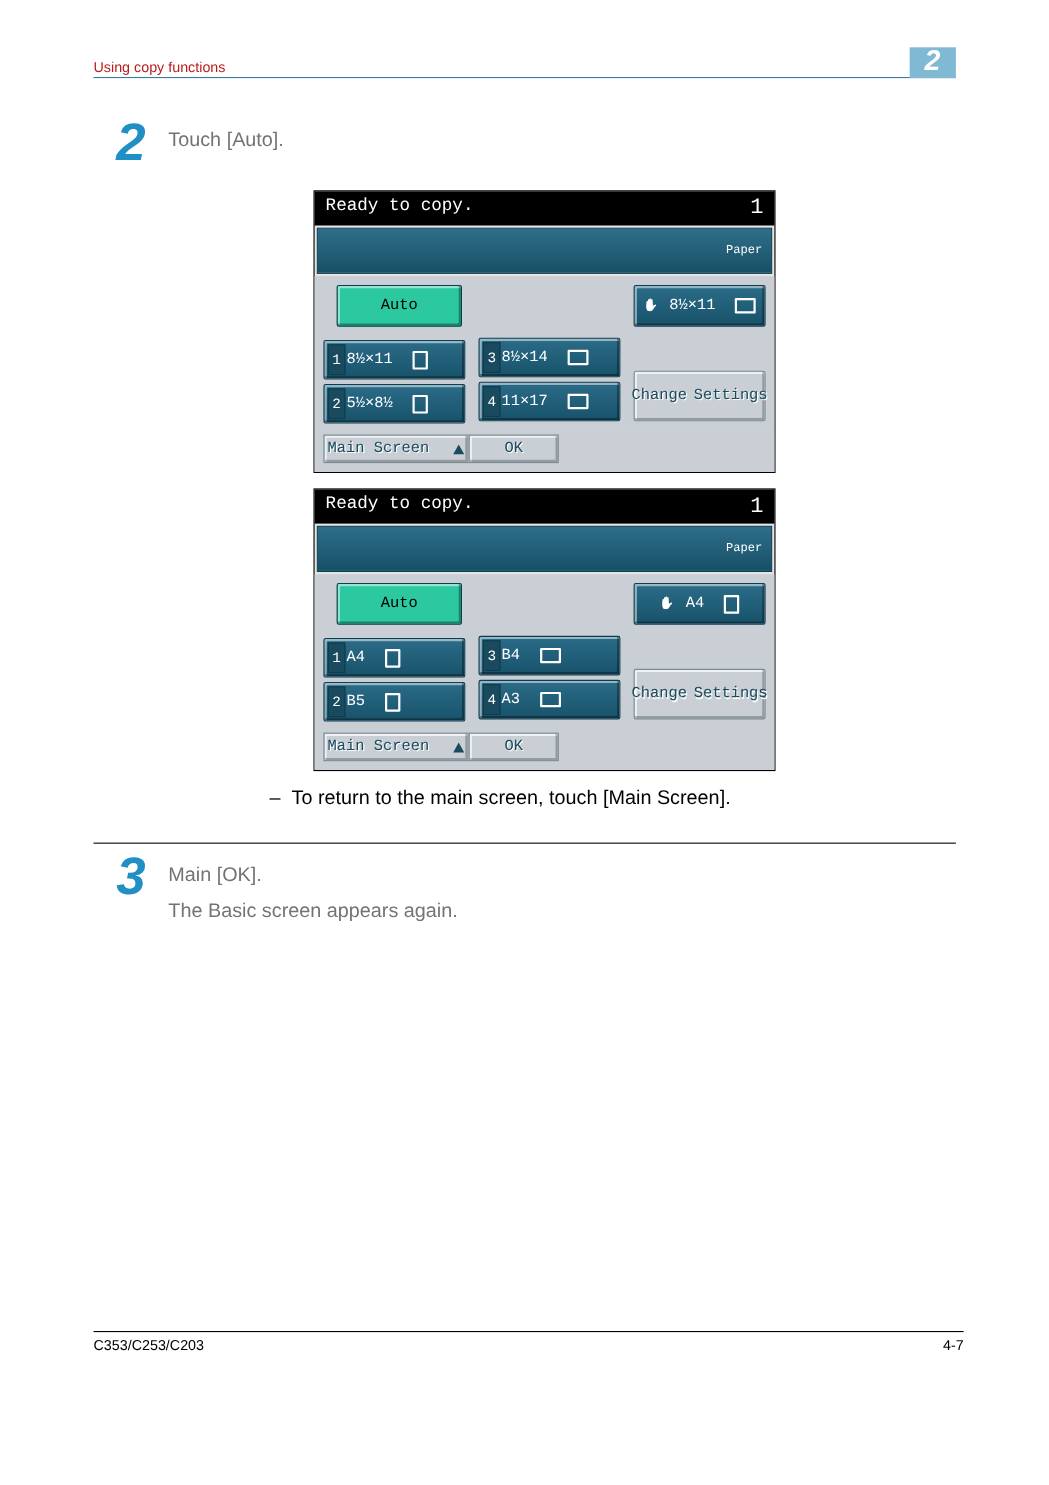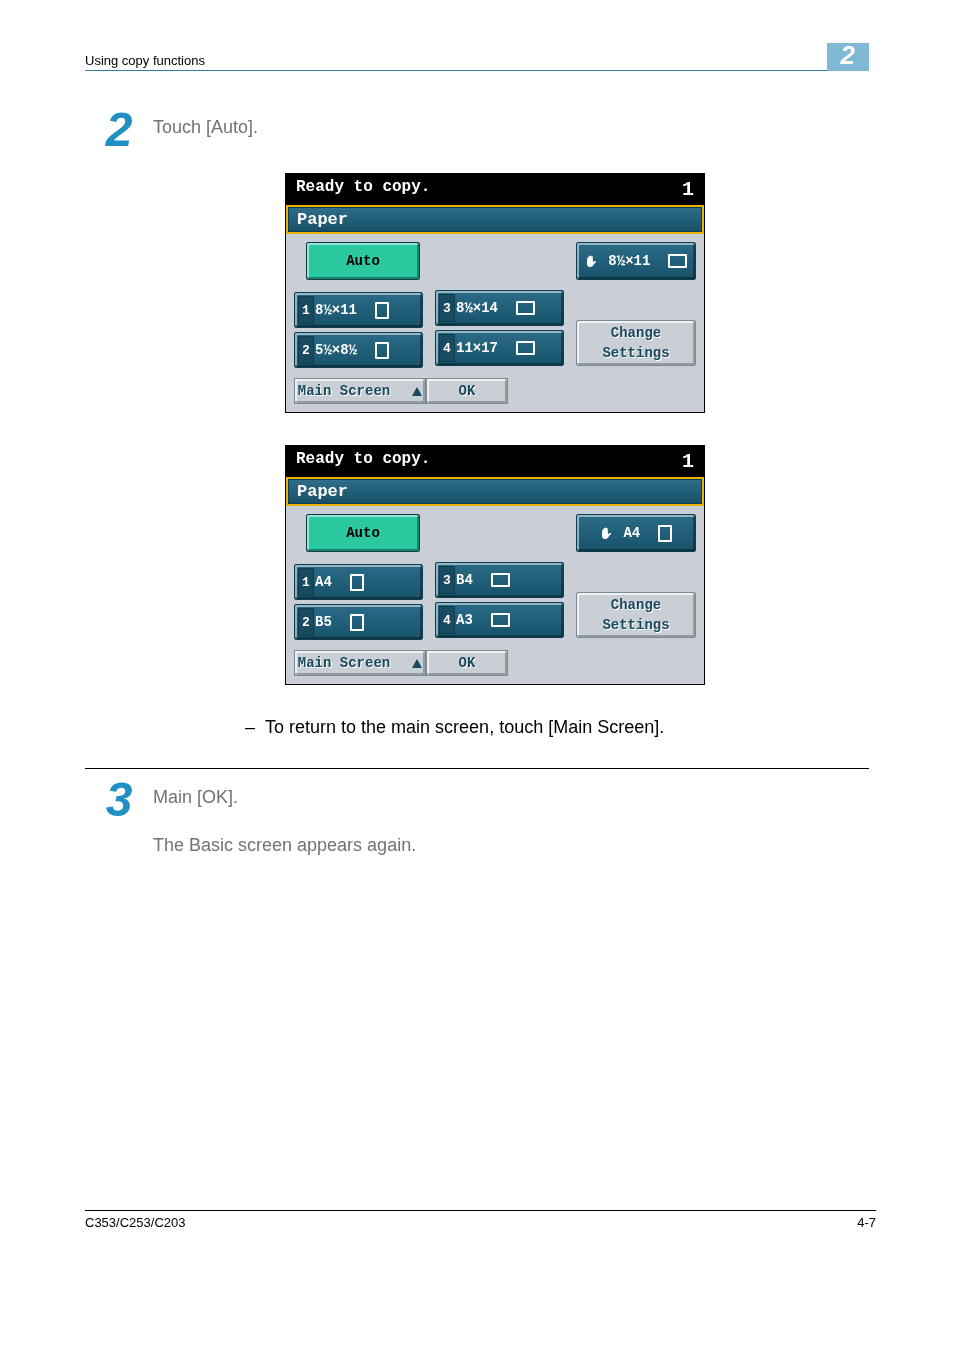--- a/index.html
+++ b/index.html
@@ -20,21 +20,21 @@
   }
   .header-row {
     display: flex;
     justify-content: space-between;
     align-items: flex-end;
     border-bottom: 1.5px solid #3b7d9d;
     padding-bottom: 2px;
   }
   .header-left {
     font-size: 13px;
-    color: #000000;
+    color: #b91c1c;
   }
   .chapter-tab {
     background: #7fb9d4;
     color: #fff;
     font-weight: bold;
     font-size: 26px;
     font-style: italic;
     padding: 0 14px;
     height: 28px;
     line-height: 24px;
@@ -62,42 +62,43 @@
     color: #737373;
     padding-top: 6px;
   }
   .panel-wrap {
     margin-left: 200px;
     margin-top: 24px;
   }
   .panel {
     width: 418px;
     border: 1.5px solid #000;
-    background: #eab308;
+    background: #e5e5e5;
     font-family: "Courier New", monospace;
-    font-weight: bold;
+    font-weight: normal;
     color: #fff;
-    margin-bottom: 32px;
+    margin-bottom: 14px;
   }
   .panel-titlebar {
     background: #000;
     display: flex;
     justify-content: space-between;
     padding: 4px 10px;
     font-size: 16px;
   }
   .panel-counter {
     font-size: 20px;
   }
   .panel-header {
     background: linear-gradient(#2f6e8a, #165066);
-    padding: 2px 8px;
-    font-size: 17px;
+    padding: 14px 8px;
+    font-size: 11px;
     border: 1px solid #0c3d50;
     margin: 2px;
+    text-align: right;
   }
   .panel-body {
     background: #c9cfd4;
     padding: 8px 8px 4px 8px;
   }
   .paper-grid {
     display: flex;
     gap: 12px;
     align-items: flex-start;
   }
@@ -155,21 +156,21 @@
     background: linear-gradient(#2b6c88, #18526a);
     color:#fff;
     height:36px;
   }
   .btn-change {
     background: #c9cfd4;
     color:#1a4a5e;
     height:44px;
     font-size:14px;
     display:flex;
-    flex-direction:column;
+    flex-direction:row;
     line-height:14px;
     text-shadow: 1px 1px #fff;
     box-shadow: inset -2px -2px 0 rgba(0,0,0,.25), inset 2px 2px 0 rgba(255,255,255,.7);
     border:1px solid #7b8b94;
     margin-top: 28px;
   }
   .panel-footer {
     display:flex;
     padding: 6px 8px 8px 8px;
     background:#c9cfd4;
@@ -382,21 +383,21 @@
     <span>–</span>
     <span>To return to the main screen, touch [Main Screen].</span>
   </div>
 
   <hr class="hr">
 
   <div class="step-row" style="margin-top:12px">
     <div class="step-number">3</div>
     <div class="step-body">
       <div>Main [OK].</div>
-      <div style="margin-top:27px">The Basic screen appears again.</div>
+      <div style="margin-top:12px">The Basic screen appears again.</div>
     </div>
   </div>
 
   <div class="footer">
     <span>C353/C253/C203</span>
     <span>4-7</span>
   </div>
 
 </div>
 

